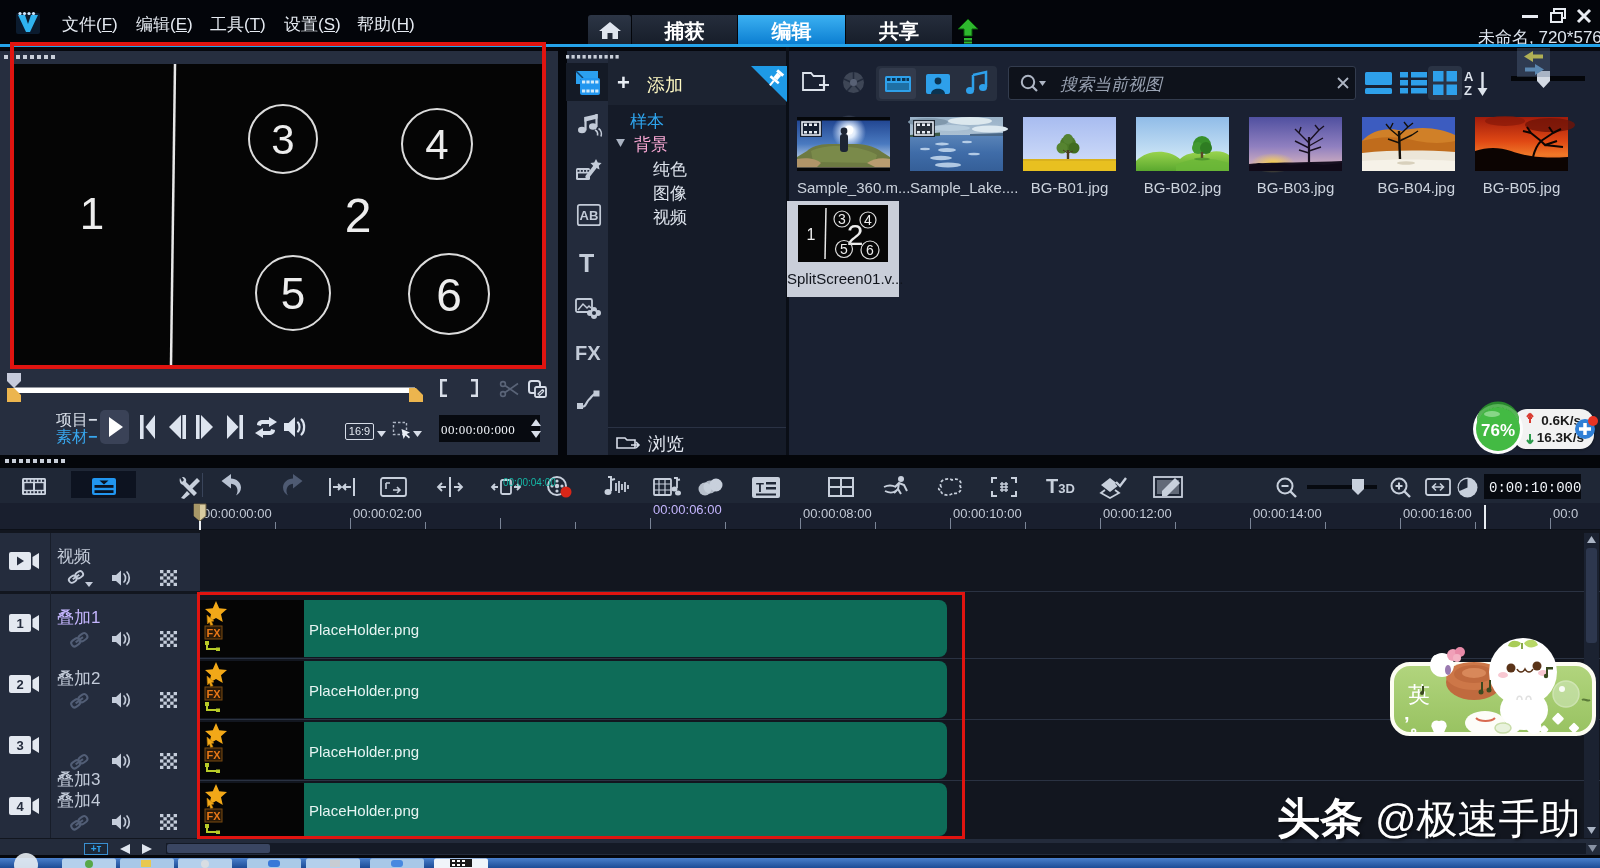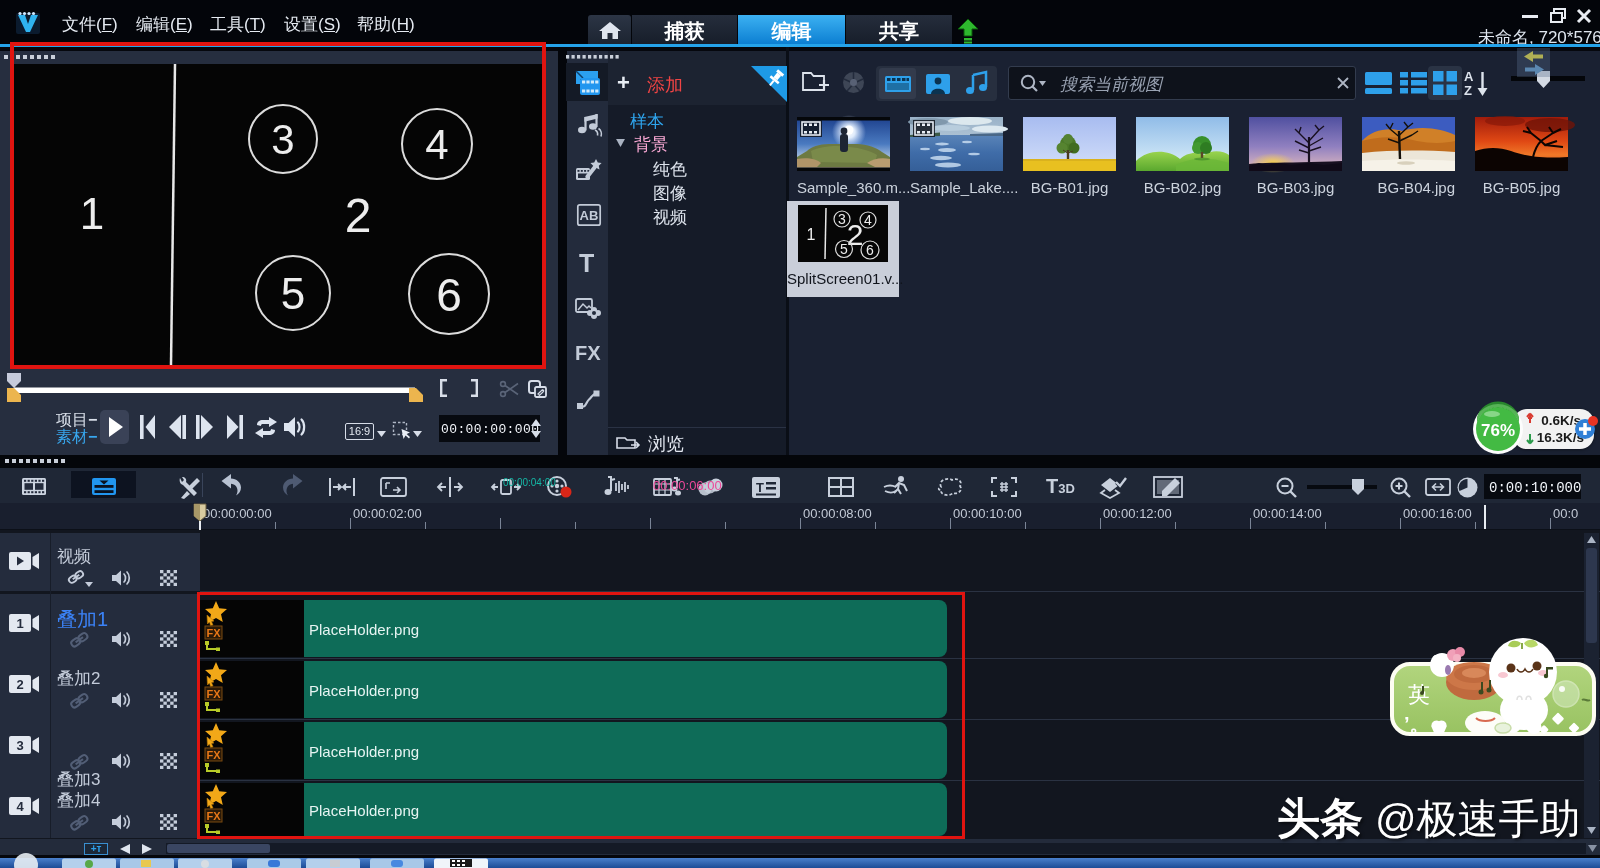--- a/index.html
+++ b/index.html
@@ -162,21 +162,21 @@
   </svg>
 <svg class="abs" style="left:393px;top:422px" width="19" height="18" viewBox="0 0 19 18">
   <rect x="0.5" y="0.5" width="13" height="12" fill="none" stroke="#aeb6c4" stroke-width="1.4" stroke-dasharray="2.5 2"></rect>
   <path d="M8.5 7 L10.5 17 L12.5 13.5 L16 16.5 L17 15 L13.5 12 L17 10.5 Z" fill="#e8edf4"></path>
 </svg>
 <svg class="abs" style="left:413px;top:431px" width="9" height="6" viewBox="0 0 9 6">
     <path d="M0 0 L9 0 L4.5 6 Z" fill="#d7dde8"></path>
   </svg>
 
 <div class="abs" style="left:439px;top:415px;width:101px;height:27px;background:#070a10"></div>
-<div class="txt" style="left:441px;top:422px;font-size:13px;letter-spacing:0.4px;color:#f2f5fa;font-family:Liberation Mono, monospace">00:00:00:000</div>
+<div class="txt" style="left:441px;top:422px;font-size:13px;letter-spacing:0.4px;color:#f2f5fa;font-family:Liberation Serif, serif">00:00:00:000</div>
 <svg class="abs" style="left:531px;top:419px" width="10" height="19" viewBox="0 0 10 19">
   <path d="M5 0 L10 7 L0 7 Z" fill="#d7dde8"></path>
     <path d="M5 19 L10 12 L0 12 Z" fill="#d7dde8"></path>
 </svg>
 
 <svg class="abs" style="left:566px;top:55px" width="60" height="5" viewBox="0 0 60 5">
   <g fill="#c9cfd9">
       <rect x="0" y="0" width="3.2" height="3.6"></rect>
       <rect x="5.5" y="0" width="3.2" height="3.6"></rect>
       <rect x="11" y="0" width="3.2" height="3.6"></rect>
@@ -245,21 +245,21 @@
     </g>
 </svg>
 <div class="txt" style="left:575px;top:342px;font-size:20px;font-weight:bold;color:#c3cbd8">FX</div>
 <svg class="abs" style="left:577px;top:390px" width="23" height="20" viewBox="0 0 23 20">
   <path d="M3 16 C9 19 9 12 12 9.5 C15 7 15 4 20 3" stroke="#c3cbd8" stroke-width="2.2" fill="none"></path>
   <rect x="0" y="13" width="6" height="6" fill="#c3cbd8"></rect>
     <rect x="16.5" y="0.5" width="6" height="6" fill="#c3cbd8"></rect>
 </svg>
 
 <div class="txt" style="left:617px;top:70px;font-size:22px;font-weight:bold;color:#e8edf4">+</div>
-<div class="txt" style="left:647px;top:73px;font-size:18px;color:#ef4444">添加</div>
+<div class="txt" style="left:647px;top:73px;font-size:18px;color:#fef9c3">添加</div>
 <svg class="abs" style="left:751px;top:66px" width="36" height="36" viewBox="0 0 36 36">
   <path d="M0 0 L36 0 L36 36 Z" fill="#1e9ae6"></path>
   <g transform="rotate(40 25 12)" fill="#fff">
     <rect x="21" y="4" width="8" height="3"></rect>
     <rect x="22.5" y="7" width="5" height="6"></rect>
     <rect x="19.5" y="13" width="11" height="2.5"></rect>
     <rect x="24" y="15.5" width="2" height="6"></rect>
   </g>
 </svg>
 <div class="txt" style="left:630px;top:110px;font-size:17px;color:#2ea5ee">样本</div>
@@ -724,21 +724,21 @@
   <circle cx="10.5" cy="10.5" r="10" fill="#c8d0dc"></circle>
   <path d="M10.5 10.5 L10.5 2 A8.5 8.5 0 0 0 2.5 14 Z" fill="#1f2736"></path>
 </svg>
 <div class="abs" style="left:1484px;top:474px;width:97px;height:25px;background:#070a10"></div>
 <div class="txt" style="left:1489px;top:480px;font-size:14px;color:#f2f5fa;font-family:'Liberation Mono',monospace">0:00:10:000</div>
 
 <div class="abs" style="left:0;top:503px;width:1600px;height:27px;background:#191f2e;border-bottom:1px solid #0c1018"></div>
 <div class="txt" style="left:203px;top:506px;font-size:13px;color:#c3cad6">00:00:00:00</div>
 <div class="txt" style="left:353px;top:506px;font-size:13px;color:#c3cad6">00:00:02:00</div>
 <div class="txt" style="left:503px;top:477px;font-size:10px;color:#14b8a6">00:00:04:00</div>
-<div class="txt" style="left:653px;top:478px;font-size:13px;color:#ec4899">00:00:06:00</div>
+<div class="txt" style="left:653px;top:502px;font-size:13px;color:#c4b5fd">00:00:06:00</div>
 <div class="txt" style="left:803px;top:506px;font-size:13px;color:#c3cad6">00:00:08:00</div>
 <div class="txt" style="left:953px;top:506px;font-size:13px;color:#c3cad6">00:00:10:00</div>
 <div class="txt" style="left:1103px;top:506px;font-size:13px;color:#c3cad6">00:00:12:00</div>
 <div class="txt" style="left:1253px;top:506px;font-size:13px;color:#c3cad6">00:00:14:00</div>
 <div class="txt" style="left:1403px;top:506px;font-size:13px;color:#c3cad6">00:00:16:00</div>
 <div class="txt" style="left:1553px;top:506px;font-size:13px;color:#c3cad6">00:0</div>
 <svg class="abs" style="left:200px;top:518px" width="1400" height="11" viewBox="0 0 1400 11">
   <g stroke="#7a8496" stroke-width="1">
     <path d="M0.5 0 L0.5 11 M75.5 4 L75.5 11 M150.5 0 L150.5 11 M225.5 4 L225.5 11 M300.5 0 L300.5 11 M375.5 4 L375.5 11 M450.5 0 L450.5 11 M525.5 4 L525.5 11 M600.5 0 L600.5 11 M675.5 4 L675.5 11 M750.5 0 L750.5 11 M825.5 4 L825.5 11 M900.5 0 L900.5 11 M975.5 4 L975.5 11 M1050.5 0 L1050.5 11 M1125.5 4 L1125.5 11 M1200.5 0 L1200.5 11 M1275.5 4 L1275.5 11 M1350.5 0 L1350.5 11"></path>
   </g>
@@ -803,21 +803,21 @@
       <rect x="6.8" y="12.8" width="3.4" height="3.2"></rect>
       <rect x="13.6" y="12.8" width="3.4" height="3.2"></rect>
     </g>
 </svg>
 
 <svg class="abs" style="left:9px;top:612px" width="32" height="22" viewBox="0 0 32 22">
   <rect x="0" y="2" width="22" height="18" rx="2" fill="#e3e8f0"></rect>
   <text x="11" y="16" font-size="13" font-weight="bold" fill="#242c3d" text-anchor="middle" font-family="Liberation Sans">1</text>
   <path d="M23.5 7 L30 3 L30 19 L23.5 15 Z" fill="#e3e8f0"></path>
 </svg>
-<div class="txt" style="left:57px;top:606px;font-size:20px;color:#3b82f6">叠加1</div>
+<div class="txt" style="left:57px;top:606px;font-size:17px;color:#c4b5fd">叠加1</div>
 <svg class="abs" style="left:69px;top:629px" width="22" height="20" viewBox="0 0 22 20">
   <g stroke="#525e76" stroke-width="2" fill="none" transform="rotate(-35 11 10)">
       <rect x="1" y="7" width="9" height="6.5" rx="3"></rect>
       <rect x="10" y="7" width="9" height="6.5" rx="3"></rect>
       <path d="M5.5 10.2 L14.5 10.2"></path>
     </g>
 </svg>
 <svg class="abs" style="left:112px;top:631px" width="19" height="16" viewBox="0 0 19 16">
   <path d="M0 5 L4 5 L9 0.5 L9 15.5 L4 11 L0 11 Z" fill="#c4ccda"></path>
   <path d="M12 4 C14 6 14 10 12 12 M15 2 C18 5 18 11 15 14" stroke="#c4ccda" stroke-width="1.7" fill="none" stroke-linecap="round"></path>

